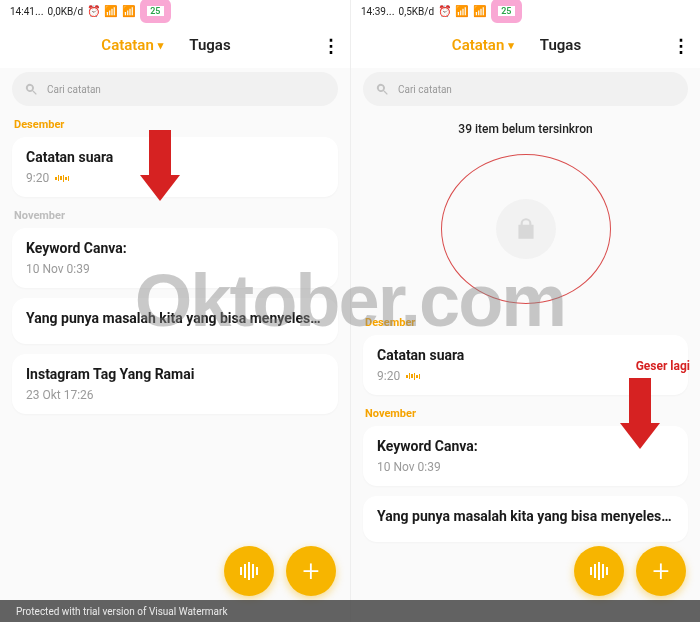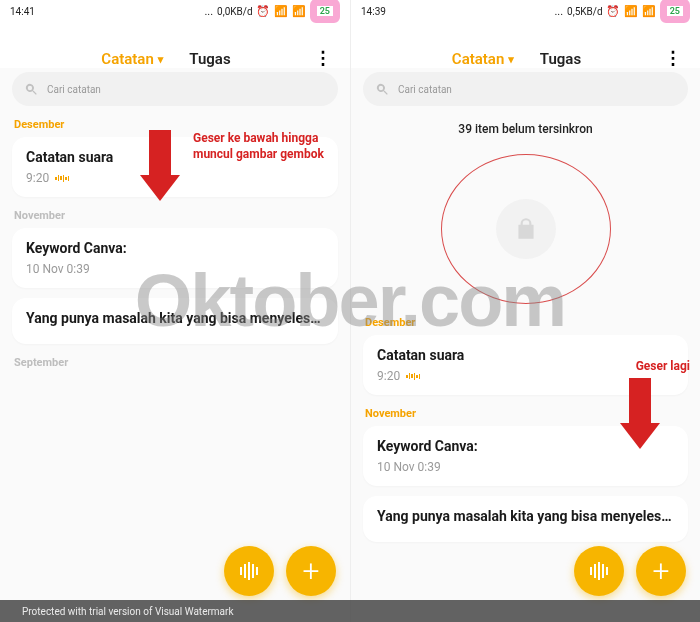--- a/index.html
+++ b/index.html
@@ -2,27 +2,27 @@
 <html><head>
 <meta charset="utf-8">
 <style>
   * { margin: 0; padding: 0; box-sizing: border-box; font-family: -apple-system, BlinkMacSystemFont, "Segoe UI", Roboto, sans-serif; }
   body { background: #fff; width: 700px; height: 622px; overflow: hidden; position: relative; }
   .shots { display: flex; width: 700px; height: 622px; }
   .shot { width: 350px; height: 622px; position: relative; background: #fafafa; overflow: hidden; }
   .shot + .shot { border-left: 1px solid #eee; }
 
   
-  .status { height: 22px; display: flex; justify-content: space-between; align-items: center; padding: 0 10px; font-size: 10px; color: #222; background: #fff; }
+  .status { height: 22px; display: flex; align-items: center; padding: 0 10px; font-size: 10px; color: #222; background: #fff; }
   .status .left, .status .right { display: flex; gap: 4px; align-items: center; }
   .battery { display:inline-block; border:7px solid #f9a8d4; border-radius:6px; padding:0 3px; font-size:9px; color:#2aa54a; font-weight:600;}
   .sicon { font-size: 11px; }
 
   
-  .header { height: 46px; display: flex; align-items: flex-end; padding: 0 18px; background:#fff; }
+  .header { height: 46px; display: flex; align-items: center; padding: 0 10px; background:#fff; }
   .tabs { flex:1; display:flex; justify-content:center; gap: 26px; }
   .tab { font-size: 15px; font-weight: 600; color:#222; }
   .tab.active { color: #f5a300; display:flex; align-items:center; gap:4px; }
   .tab.active::after { content:"▾"; font-size:11px; color:#f5a300; }
   .menu-dots { font-size: 18px; font-weight:700; }
 
   
   .search { margin: 4px 12px 10px; height: 34px; background:#f1f1f1; border-radius: 18px; display:flex; align-items:center; padding:0 12px; gap:8px; }
   .search svg { width:15px; height:15px; opacity:.45; }
   .search input { border:0; background:transparent; outline:0; font-size:10px; color:#333; flex:1; }
@@ -59,21 +59,21 @@
   .fab .vbar span:nth-child(1){height:8px}.fab .vbar span:nth-child(2){height:14px}.fab .vbar span:nth-child(3){height:18px}.fab .vbar span:nth-child(4){height:14px}.fab .vbar span:nth-child(5){height:8px}
 
   
   .arrow { position:absolute; width:40px; height:80px; }
   .arrow .shaft { width:22px; height:46px; background:#d62222; margin:0 auto; }
   .arrow .head { width:0; height:0; border-left:20px solid transparent; border-right:20px solid transparent; border-top:26px solid #d62222; margin-top:-1px; }
   .hint { position:absolute; font-size:12px; font-weight:700; color:#d62222; line-height:1.35; width:150px; }
 
   
   .wm { position:absolute; left:0; right:0; top:258px; font-size:74px; font-weight:700; color:#888; opacity:.45; letter-spacing:-2px; text-align:center; pointer-events:none; user-select:none; white-space:nowrap; font-family: Arial, sans-serif; }
-  .wm-footer { position:absolute; left:0; right:0; bottom:0; height:22px; background:rgba(60,60,60,.8); color:#eaeaea; font-size:10px; display:flex; align-items:center; padding-left:22px; pointer-events:none;margin-top:40px; }
+  .wm-footer { position:absolute; left:0; right:0; bottom:0; height:22px; background:rgba(60,60,60,.8); color:#eaeaea; font-size:10px; display:flex; align-items:center; padding-left:16px; pointer-events:none;margin-top:40px; }
 </style>
 </head>
 <body>
 
 <div class="shots">
 
   <div class="shot">
     <div class="status">
       <div class="left">
           <span>14:41</span>
@@ -122,22 +122,25 @@
 
       <div class="month dim">November</div>
       <div class="card">
         <div class="title">Keyword Canva:</div>
         <div class="meta">10 Nov 0:39</div>
       </div>
       <div class="card">
         <div class="title">Yang punya masalah kita yang bisa menyelesaik…</div>
       </div>
 
-
-      <div class="month dim">September</div>
+      <div class="card">
+        <div class="title">Instagram Tag Yang Ramai</div>
+        <div class="meta">23 Okt 17:26</div>
+      </div>
+
     </div>
 
     <div class="fabs">
       <div class="fab voice">
           <div class="vbar">
             <span></span>
             <span></span>
             <span></span>
             <span></span>
             <span></span>
@@ -145,21 +148,20 @@
         </div>
       <div class="fab">
           <div class="plus">+</div>
         </div>
     </div>
 
     <div class="arrow" style="left:140px; top:130px;">
       <div class="shaft"></div>
         <div class="head"></div>
     </div>
-    <div class="hint" style="left:193px; top:130px;">Geser ke bawah hingga muncul gambar gembok</div>
   </div>
 
   <div class="shot">
     <div class="status">
       <div class="left">
           <span>14:39</span>
         </div>
       <div class="right">
         <span class="sicon">...</span>
         <span>0,5KB/d</span>

